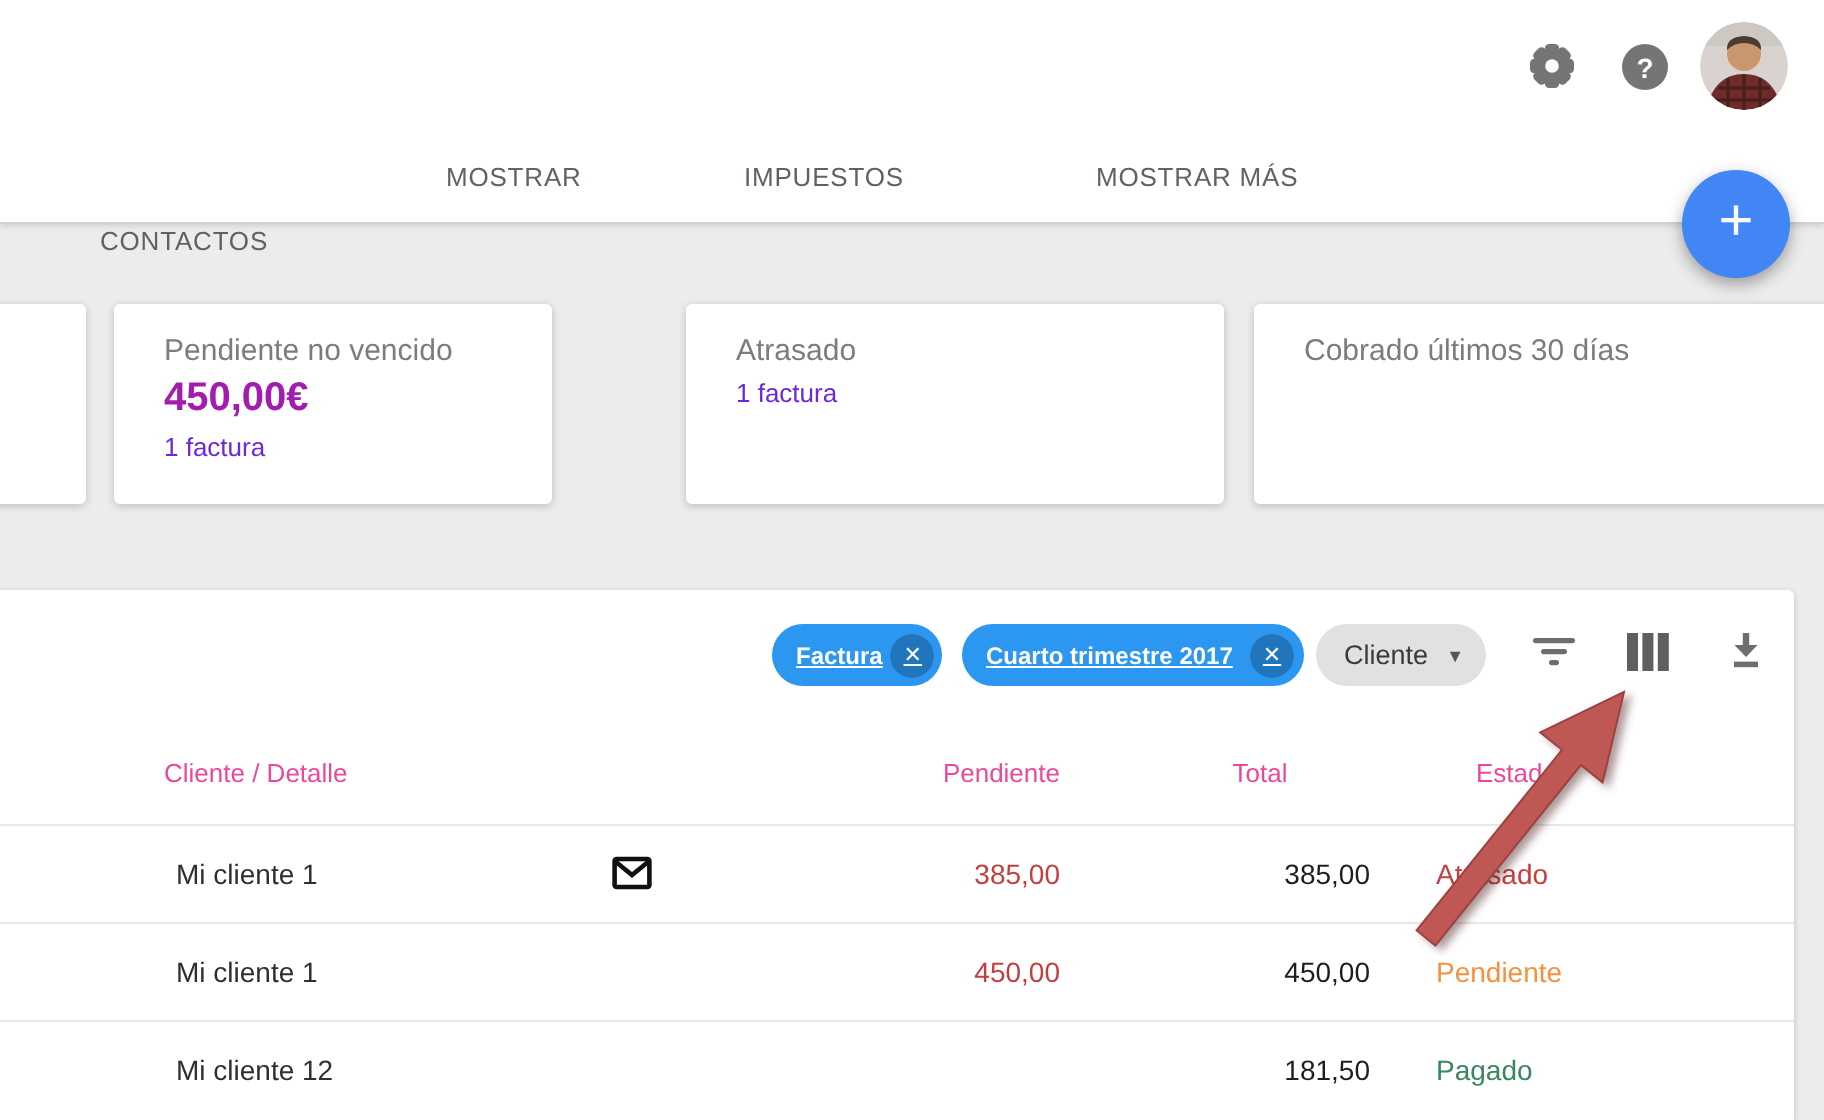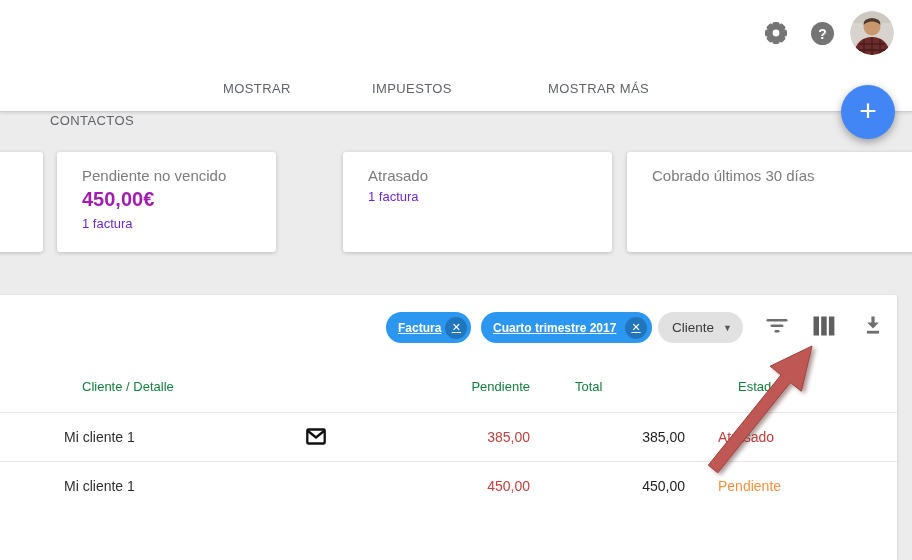--- a/index.html
+++ b/index.html
@@ -49,32 +49,32 @@
             font-size:11px; font-weight:normal; display:flex; align-items:center; justify-content:center;
             margin-left:4px; cursor:pointer; flex:0 0 22px; }
   .chip-grey { left:658px; width:85px; background:#e1e1e1; color:#3a3a3a; font-size:13.5px;
                justify-content:space-between; padding:0 11px 0 14px; }
   .chip-grey .caret { font-size:9px; color:#555; margin-left:6px; }
 
   .tool-icon { position:absolute; top:314px; width:24px; height:24px; cursor:pointer; }
   .icon-filter { left:765px; } .icon-columns { left:812px; } .icon-download { left:861px; }
   .tool-icon { top:19px; } 
 
-  .thead { position:absolute; left:0; top:60px; width:897px; height:57px; font-size:13px; color:#15803d; }
+  .thead { position:absolute; left:0; top:60px; width:897px; height:57px; font-size:13px; color:#ec4899; }
   .thead span { position:absolute; top:24px; }
   .col-client { left:82px; }
   .col-pend   { left:420px; width:110px; text-align:right; }
-  .col-total  { left:575px; width:110px; text-align:left; }
+  .col-total  { left:575px; width:110px; text-align:center; }
   .col-estado { left:718px;margin-left:20px; }
 
   .trow { position:absolute; left:0; width:897px; height:49px; border-top:1px solid #e8e8e8;
           font-size:14px; cursor:pointer; }
   .trow-0 { top:117px; } .trow-1 { top:166px; } .trow-2 { top:215px; height:50px; }
   .trow span { position:absolute; top:16px; }
-  .cell-client { left:64px; color:#2f2f2f; }
+  .cell-client { left:88px; color:#2f2f2f; }
   .cell-pend   { left:420px; width:110px; text-align:right; color:#c2403e; }
   .cell-total  { left:575px; width:110px; text-align:right; color:#1e1e1e; }
   .cell-estado { left:718px; }
   .est-atrasado { color:#c2403e; } .est-pendiente { color:#f7903e; } .est-pagado { color:#39875f; }
   .envelope { position:absolute; left:306px; top:15px !important; width:20px; height:17px; }
 
   .arrow-overlay { position:absolute; left:0; top:0; width:912px; height:560px; z-index:20;
                    pointer-events:none; filter:drop-shadow(3px 2px 2px rgba(70,25,22,.45)); }
 </style>
 </head>
@@ -199,17 +199,23 @@
     <span class="cell-estado est-atrasado">Atrasado</span>
   </div>
 
   <div class="trow trow-1">
     <span class="cell-client">Mi cliente 1</span>
     <span class="cell-pend">450,00</span>
     <span class="cell-total">450,00</span>
     <span class="cell-estado est-pendiente">Pendiente</span>
   </div>
 
+  <div class="trow trow-2">
+    <span class="cell-client">Mi cliente 12</span>
+    <span class="cell-pend"></span>
+    <span class="cell-total">181,50</span>
+    <span class="cell-estado est-pagado">Pagado</span>
+  </div>
 </section>
 
 <svg class="arrow-overlay" viewBox="0 0 912 560">
   <polygon points="812,346 770.1,366.2 781.0,374.9 708.3,465.2 717.7,472.8 790.4,382.5 801.3,391.2" fill="#bf5754" stroke="#9c4341" stroke-width="1"></polygon>
 </svg>
 
 </body></html>

